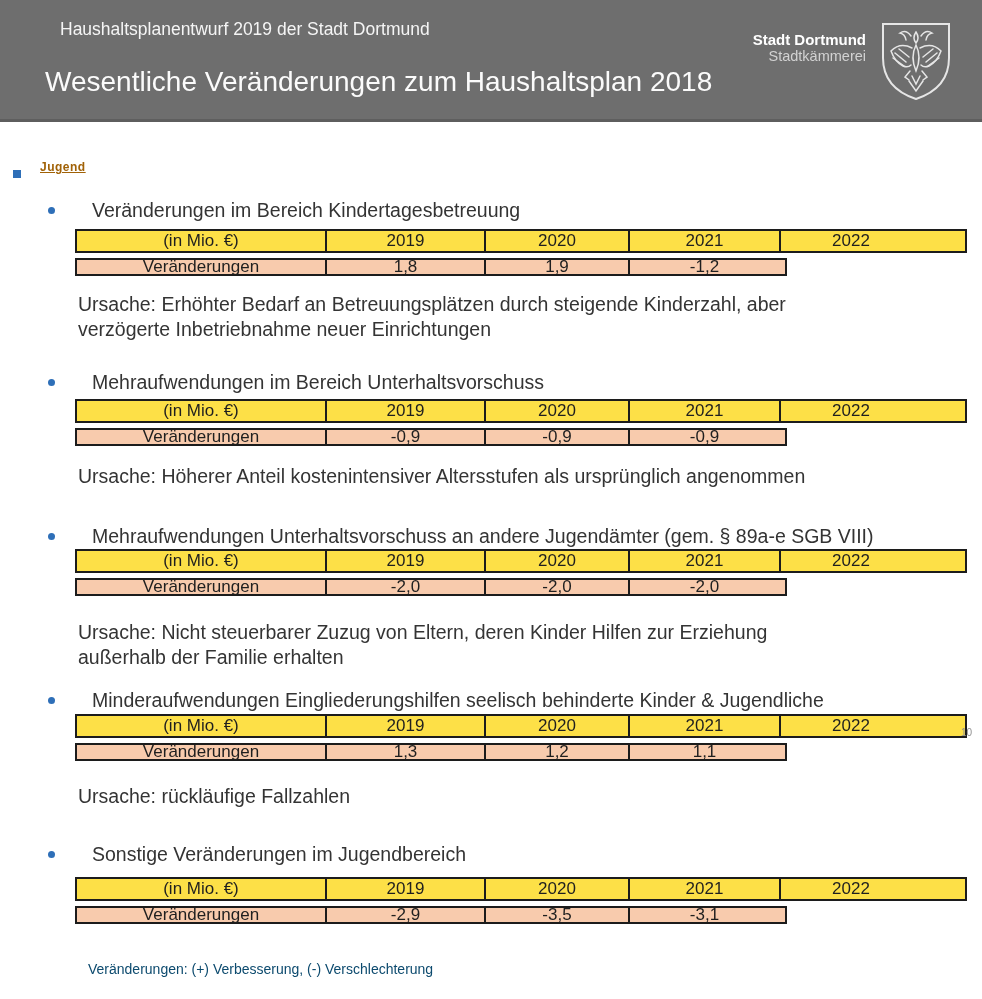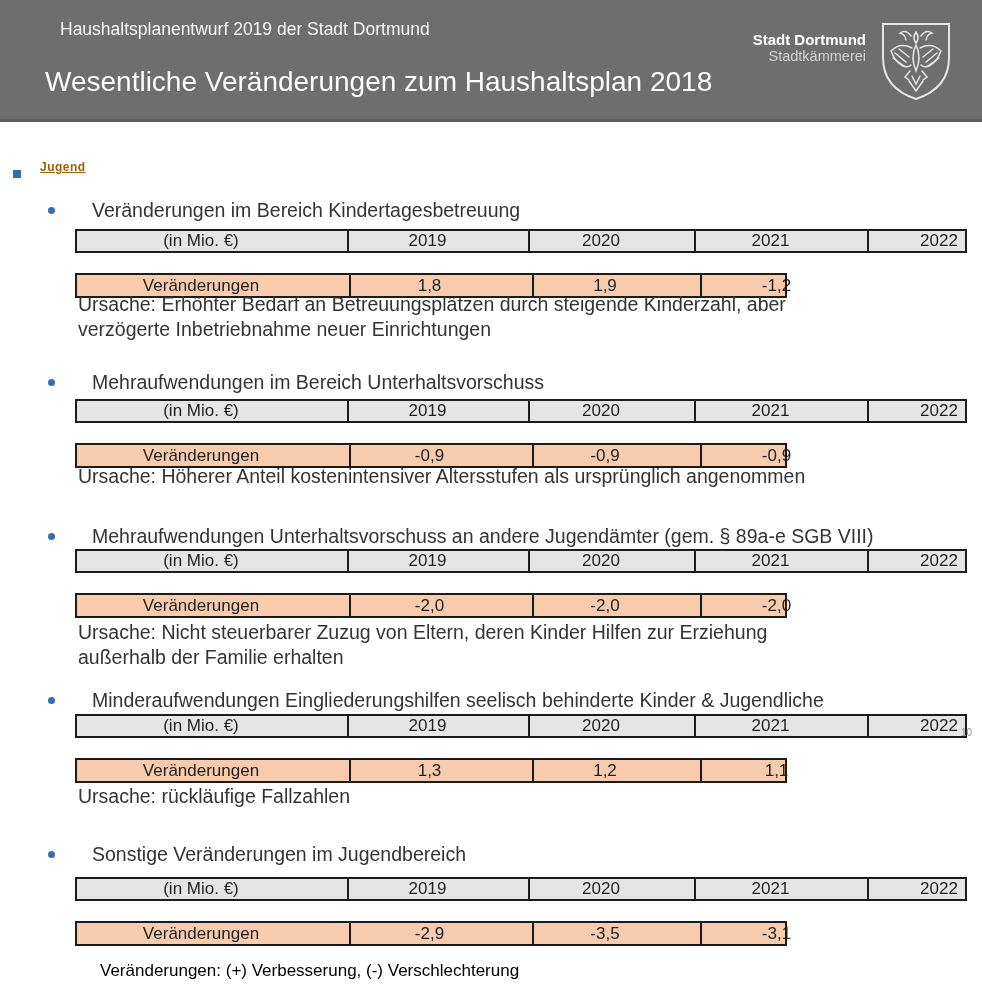--- a/index.html
+++ b/index.html
@@ -22,38 +22,38 @@
   .jugend-square{position:absolute;left:13px;top:170px;width:8px;height:8px;background:#2e6fb8;}
   .jugend-title{
     position:absolute;left:40px;top:160px;font-size:12px;font-weight:bold;
     color:#a16207;text-decoration:underline;letter-spacing:.5px;
   }
   .dot{position:absolute;left:48px;width:7px;height:7px;border-radius:50%;background:#2e6fb8;}
   .sec-h{position:absolute;left:80px;font-size:19.5px;color:#343434;white-space:nowrap;margin-left:12px;}
   
   .tbl{position:absolute;left:75px;}
   .strip{display:flex;box-sizing:border-box;border:2px solid #1c1c1c;}
-  .strip-gray{width:892px;height:24px;background:#e5e5e5;gap:22px;}
-  .strip-orange{width:712px;height:25px;background:#f8cbad;margin-top:20px;gap:24px;}
+  .strip-gray{width:892px;height:24px;background:#fde047;}
+  .strip-orange{width:712px;height:18px;background:#f8cbad;margin-top:5px;}
   .cell{
     box-sizing:border-box;display:flex;align-items:center;justify-content:center;
     font-size:17px;color:#1f1f1f;border-left:2px solid #1c1c1c;white-space:nowrap;
   }
   .cell:first-child{border-left:none;}
   .cw-label{flex:0 0 248px;}
   .cw-y1{flex:0 0 159px;}
   .cw-y2{flex:0 0 144px;}
   .cw-y3{flex:0 0 151px;}
   .cw-y4{flex:0 0 142px;}
   
   .cause{
     position:absolute;left:78px;max-width:886px;font-size:19.5px;color:#343434;
     line-height:1.3;white-space:pre-line;
   }
-  .footnote{position:absolute;left:88px;top:961px;font-size:17px;color:#000000;white-space:nowrap;margin-left:12px;}
+  .footnote{position:absolute;left:88px;top:961px;font-size:14px;color:#0c4a6e;white-space:nowrap;}
   .page-num{position:absolute;left:961px;top:727px;font-size:10px;color:#8f8f8f;}
 </style>
 </head>
 <body>
 
 <div class="slide">
 
   
   <div class="hdr">
     <div class="kicker">Haushaltsplanentwurf 2019 der Stadt Dortmund</div>

